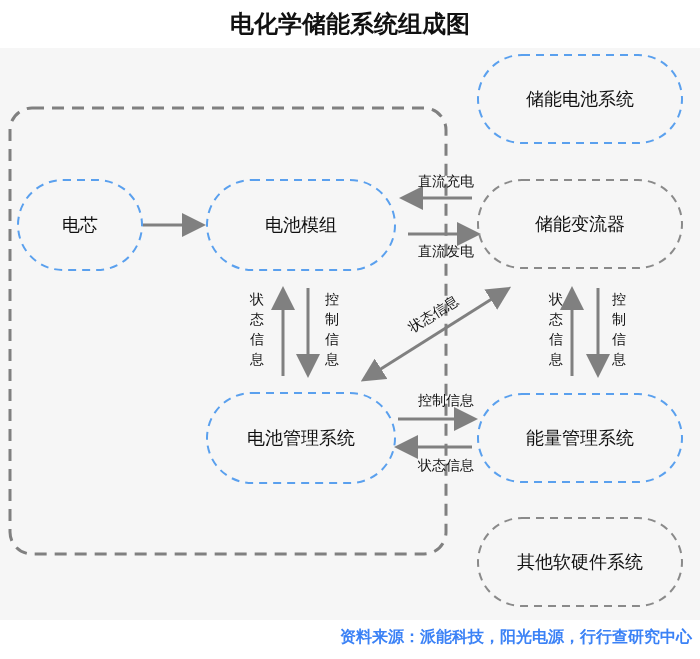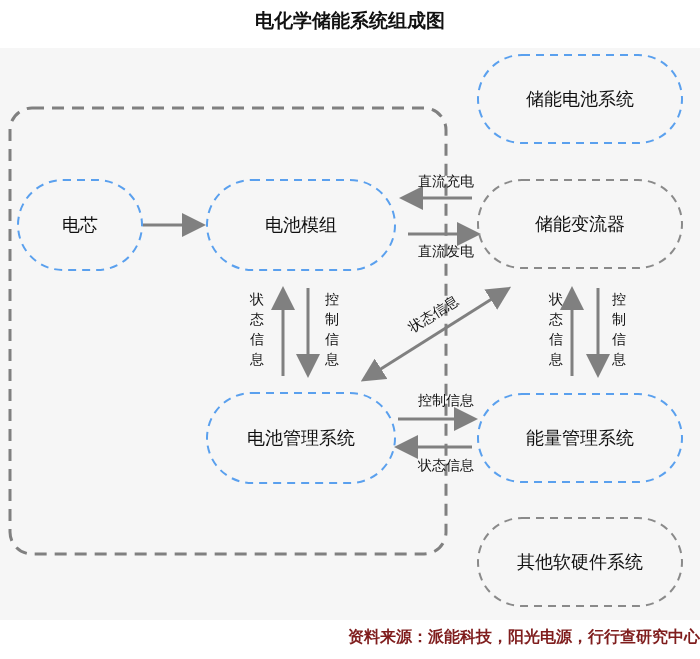--- a/index.html
+++ b/index.html
@@ -2,30 +2,30 @@
 <html><head>
 <meta charset="utf-8">
 <style>
   html, body { margin: 0; padding: 0; }
   body {
     width: 700px; height: 659px; background: #ffffff; position: relative; overflow: hidden;
     font-family: "DejaVu Sans", "Liberation Sans", sans-serif;
   }
   .title {
     position: absolute; left: 0; top: 8px; width: 700px; text-align: center;
-    font-size: 19px; font-weight: bold; color: #111;
+    font-size: 24px; font-weight: bold; color: #111;
   }
   .panel {
     position: absolute; left: 0; top: 48px; width: 700px; height: 572px; background: #f6f6f6;
   }
   svg { position: absolute; left: 0; top: 0; }
   .node-label { font-size: 18px; fill: #111; }
   .edge-label { font-size: 14px; fill: #111; }
   .source {
-    position: absolute; right: 0; top: 627px; font-size: 16px; font-weight: bold; color: #7f1d1d;
+    position: absolute; right: 8px; top: 627px; font-size: 16px; font-weight: bold; color: #3b82f6;
   }
 </style>
 </head>
 <body>
 
 <div class="title">电化学储能系统组成图</div>
 <div class="panel"></div>
 
 <svg width="700" height="659">
   <defs>

